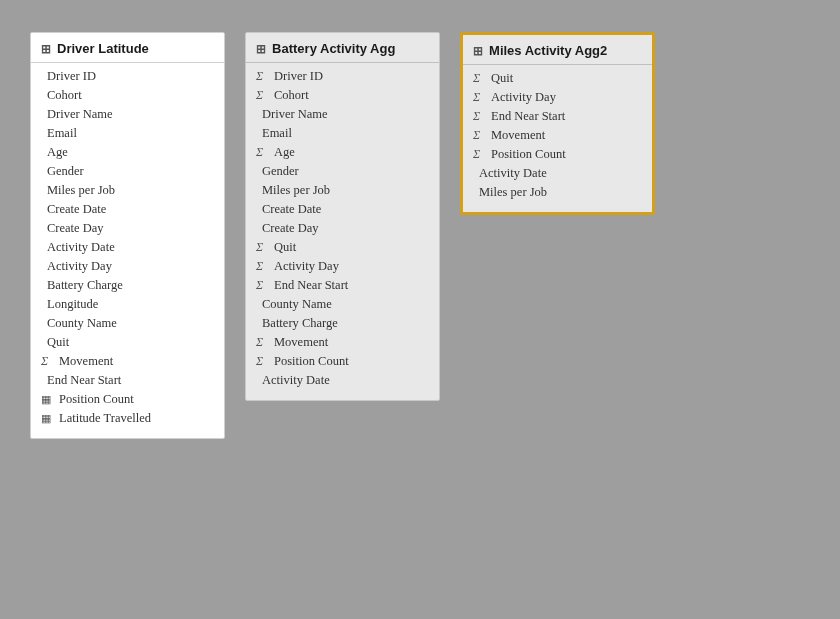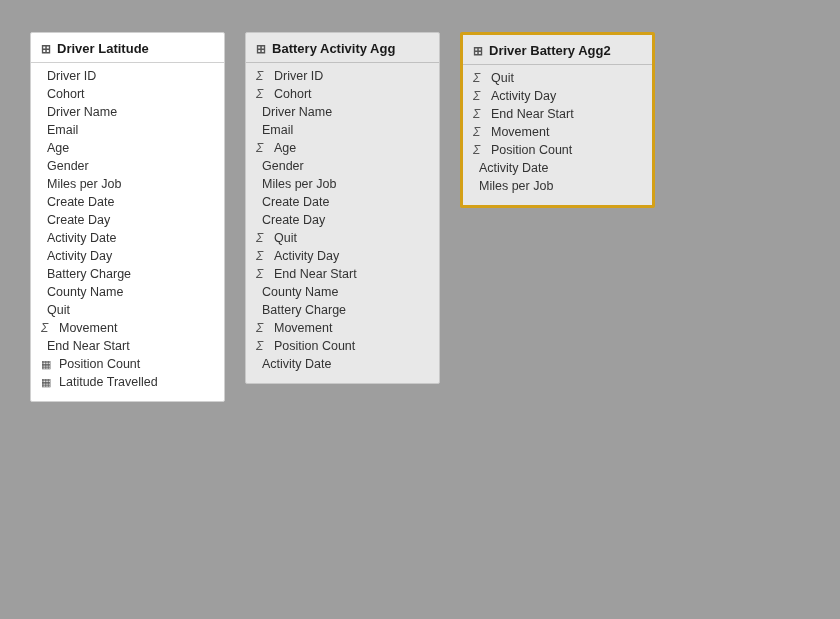--- a/index.html
+++ b/index.html
@@ -84,20 +84,21 @@
       font-size: 12px;
     }
 
     .field-row {
       display: flex;
       align-items: center;
       padding: 2px 22px 2px 16px;
       color: #333;
       font-size: 12.5px;
       gap: 4px;
+      font-family: Liberation Serif, serif;
     }
 
     .field-row.sigma {
       padding-left: 10px;
     }
 
     .field-row.icon-field {
       padding-left: 10px;
     }
 
@@ -155,20 +156,23 @@
         <div class="field-row">
           <span>Activity Date</span>
         </div>
         <div class="field-row">
           <span>Activity Day</span>
         </div>
         <div class="field-row">
           <span>Battery Charge</span>
         </div>
         <div class="field-row">
+          <span>Longitude</span>
+        </div>
+        <div class="field-row">
           <span>County Name</span>
         </div>
         <div class="field-row">
           <span>Quit</span>
         </div>
         <div class="field-row sigma">
           <span class="sigma-symbol">Σ</span>
           <span>Movement</span>
         </div>
         <div class="field-row">
@@ -249,21 +253,21 @@
         </div>
         <div class="field-row">
           <span>Activity Date</span>
         </div>
       </div>
   </div>
 
   <div class="table-card-agg2">
     <div class="card-header-agg">
       <span class="table-icon">⊞</span>
-      <span>Driver Battery Agg2</span>
+      <span>Miles Activity Agg2</span>
     </div>
     <div id="driver-activity-agg2-fields">
         <div class="field-row sigma">
           <span class="sigma-symbol">Σ</span>
           <span>Quit</span>
         </div>
         <div class="field-row sigma">
           <span class="sigma-symbol">Σ</span>
           <span>Activity Day</span>
         </div>

